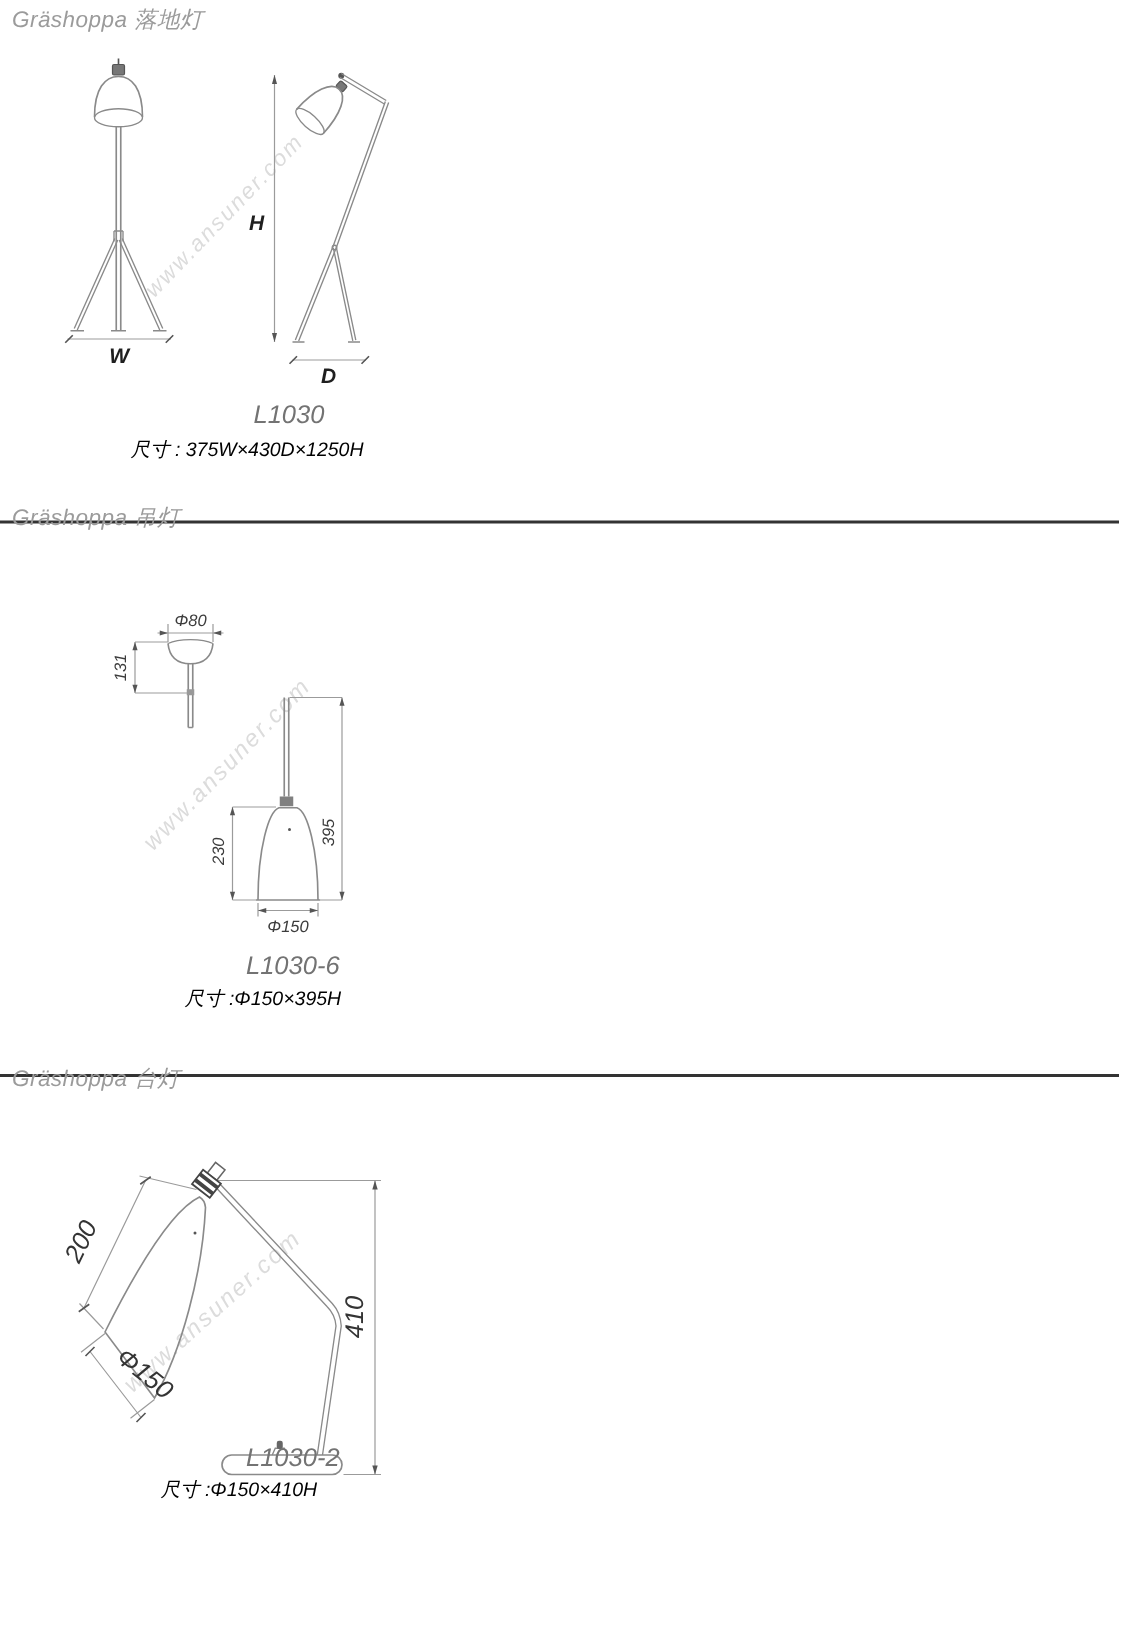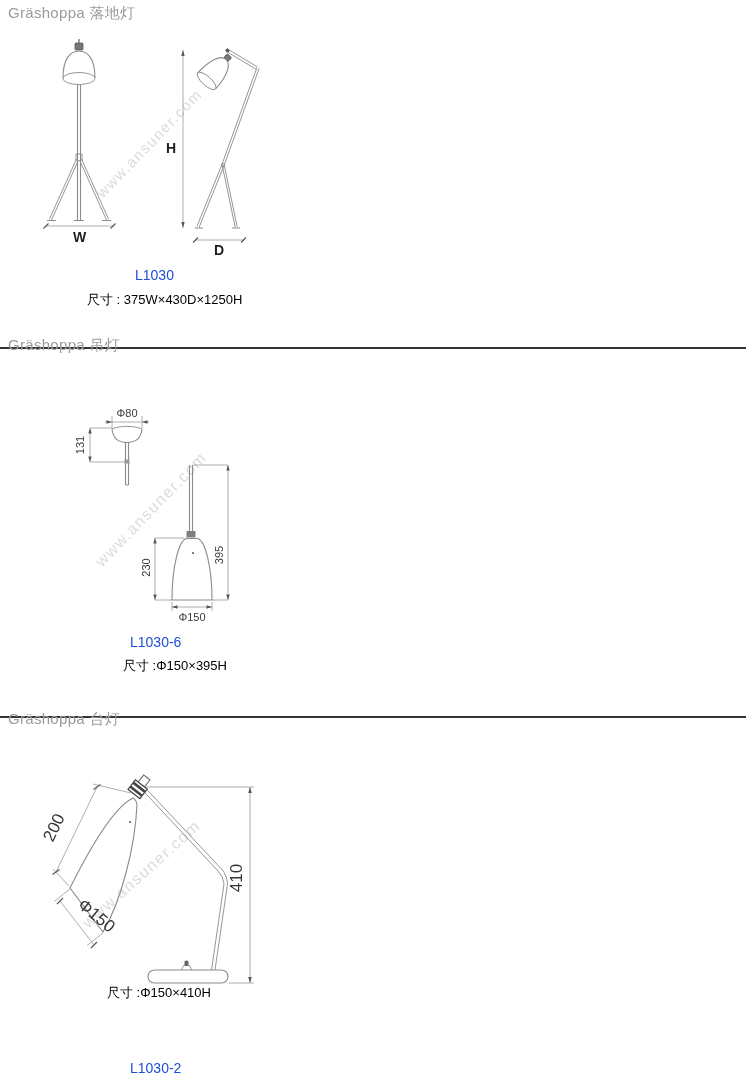--- a/index.html
+++ b/index.html
@@ -1,19 +1,19 @@
 <!DOCTYPE html>
 <html><head>
 <meta charset="utf-8">
 <style>
   html,body{margin:0;padding:0;background:#fff;}
   .page{position:relative;width:746px;height:1087px;background:#fff;overflow:hidden;
-        font-family:"Liberation Sans",sans-serif;}
+        font-family:"Liberation Sans",sans-serif;font-style:italic;}
   .sec-title{position:absolute;left:8px;font-size:15px;color:#9b9b9b;letter-spacing:.3px;}
-  .model{position:absolute;font-size:14px;color:#1d4ed8;}
+  .model{position:absolute;font-size:17px;color:#737373;margin-left:34px;}
   .size{position:absolute;font-size:13px;color:#000000;}
   .divider{position:absolute;left:0;width:750px;height:2px;background:#333;}
   svg{position:absolute;overflow:visible;}
   svg text{font-family:"Liberation Sans",sans-serif;}
   .obj{stroke:#8a8a8a;stroke-width:1.1;fill:none;}
   .objthin{stroke:#8a8a8a;stroke-width:.9;fill:none;}
   .dimln{stroke:#9b9b9b;stroke-width:.8;fill:none;}
   .tick{stroke:#555;stroke-width:1.1;fill:none;}
   .arrow{fill:#555;stroke:none;}
   .dimtxt{fill:#3c3c3c;font-size:11px;}
@@ -157,16 +157,16 @@
       <path class="dimln" d="M57,27 L16,112 M91,33 L53,24 M29,126 L13,109"></path>
       <path class="tick" d="M53.5,29.5 L60.5,24.5 M12.5,114.5 L19.5,109.5"></path>
       <text class="dimtxt-lg" transform="translate(19,70) rotate(-64)" text-anchor="middle">200</text>
 
       <path class="dimln" d="M20,141 L54,185 M30,129 L14,141.5 M63,173 L47,185.5"></path>
       <path class="tick" d="M17,144 L23,138 M51,188 L57,182"></path>
       <text class="dimtxt-lg" transform="translate(53,160) rotate(39)" text-anchor="middle">Φ150</text>
     </g>
   </svg>
 
-  <div class="model" style="left:130px;top:1060px">L1030-2</div>
+  <div class="model" style="left:130px;top:962px">L1030-2</div>
   <div class="size" style="left:107px;top:984px">尺寸 :Φ150×410H</div>
 
 </div>
 
 </body></html>

